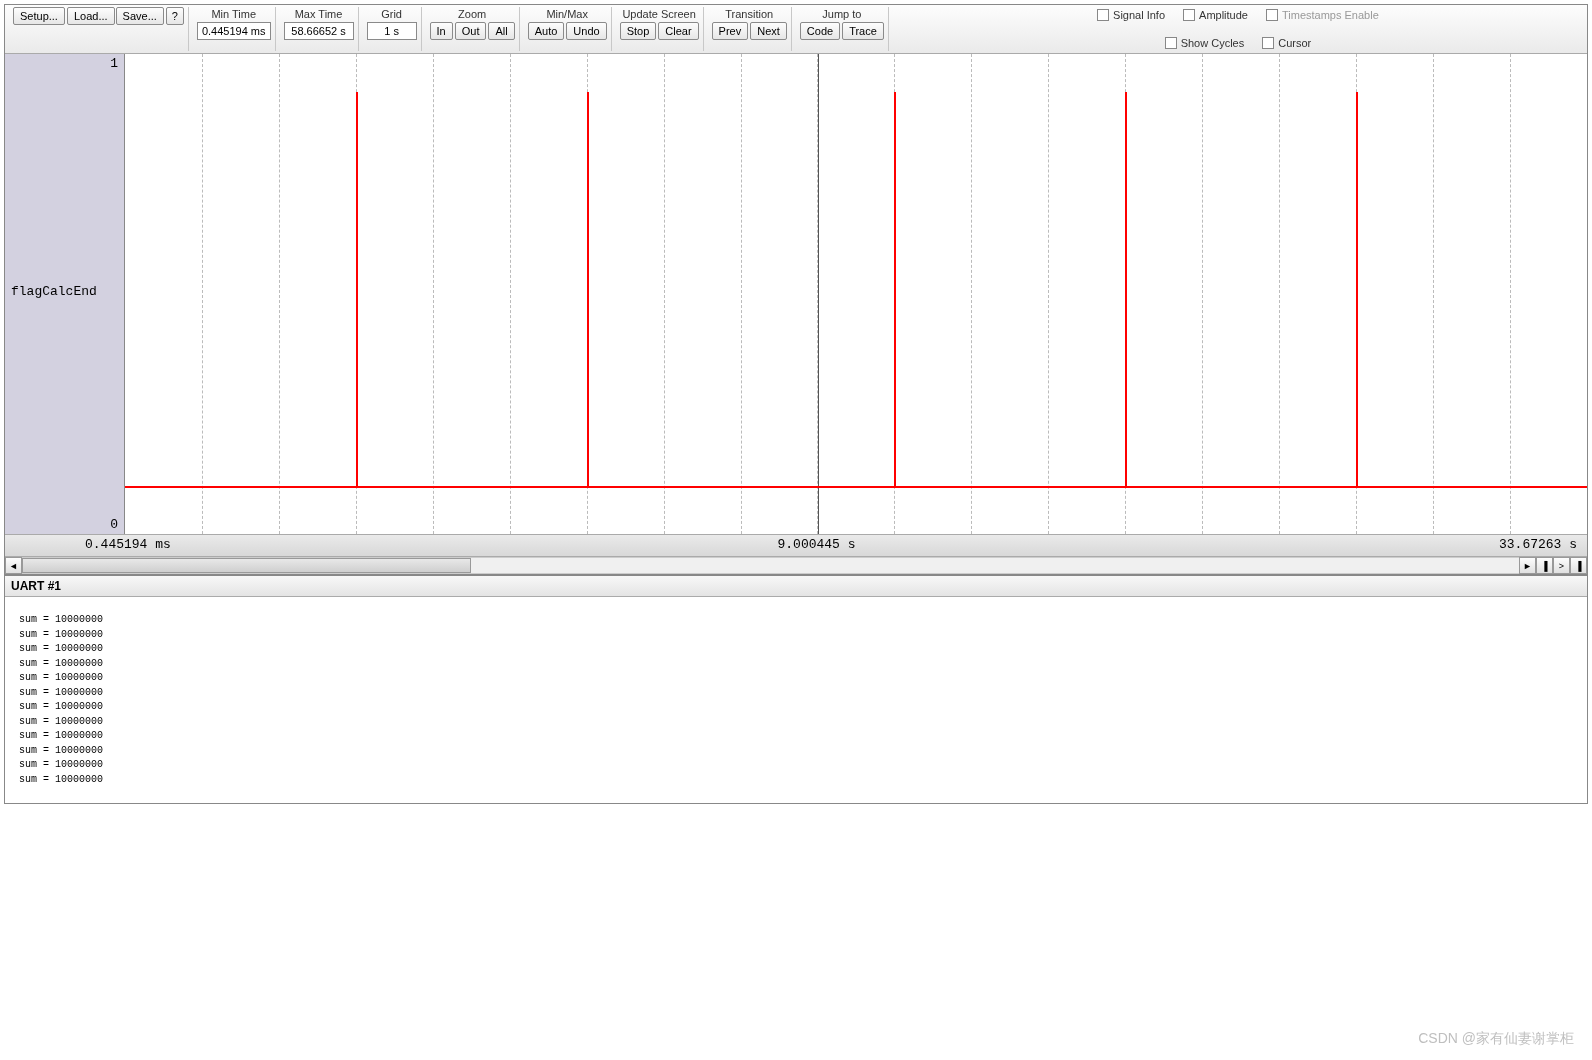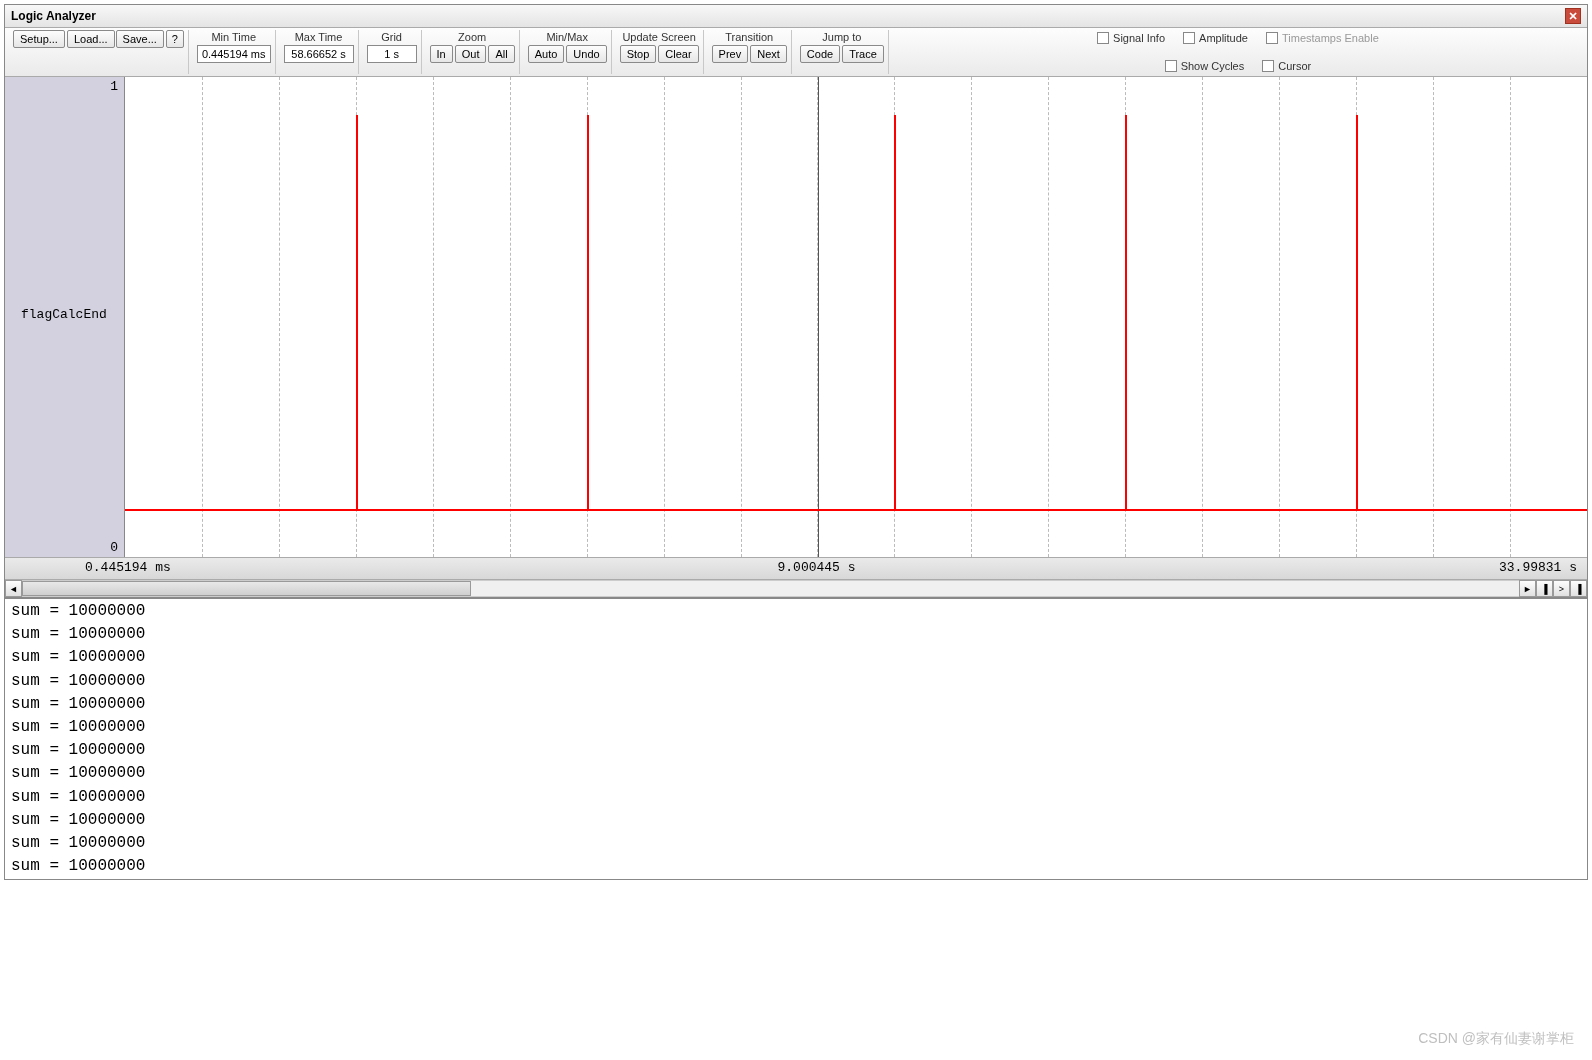--- a/index.html
+++ b/index.html
@@ -109,21 +109,21 @@
   font-family: "Courier New", monospace;
   font-size: 13px;
 }
 .plot-left .y-top {
   position: absolute; top: 2px; right: 6px;
 }
 .plot-left .y-bot {
   position: absolute; bottom: 2px; right: 6px;
 }
 .plot-left .sig-name {
-  position: absolute; top: 48%; left: 16px; right: 6px;
+  position: absolute; top: 48%; left: 6px; right: 6px;
   text-align: left;
 }
 .plot-canvas {
   flex: 1;
   position: relative;
   background: #fff;
   overflow: hidden;
 }
 .grid-line {
   position: absolute;
@@ -180,50 +180,45 @@
   border: 1px solid #999;
 }
 .hscroll .extras {
   display: flex; gap: 0;
 }
 .uart-panel {
   margin-top: 14px;
 }
 .uart-content {
   font-family: "Courier New", monospace;
-  font-size: 16px;
-  padding: 1px 6px;
+  font-size: 10px;
+  padding: 16px 6px;
   background: #fff;
   line-height: 1.45;
   white-space: pre;
   overflow: hidden;
+  margin-left: 8px;
 }
 .watermark {
   position: absolute;
   right: 18px; bottom: 12px;
   color: #bfbfbf;
   font-size: 14px;
   font-family: Arial, sans-serif;
 }
 .twocol {
   display: flex;
   flex-direction: row;
   gap: 1px;
 }
 </style>
 </head>
 <body>
 
 <div class="panel" style="margin:4px 4px 0 4px;">
-  <div class="titlebar">
-    <span>Logic Analyzer</span>
-    <div class="close-btn">
-      <span>✕</span>
-    </div>
-  </div>
 
   <div class="toolbar">
 
     <div class="tb-group">
       <div class="tb-row">
         <button class="tb-btn">Setup...</button>
         <div class="twocol">
           <button class="tb-btn">Load...</button>
           <button class="tb-btn">Save...</button>
         </div>
@@ -348,21 +343,21 @@
         <div class="spike" style="left: 769.439px; top: 38.4px; height: 395.6px;"></div>
         <div class="spike" style="left: 1000.28px; top: 38.4px; height: 395.6px;"></div>
         <div class="spike" style="left: 1231.12px; top: 38.4px; height: 395.6px;"></div>
         <div class="spike" style="left: 1461.97px; top: 38.4px; height: 395.6px;"></div>
       </div>
   </div>
 
   <div class="time-axis">
     <span style="left:80px;">0.445194 ms</span>
     <span id="time-cursor-lbl" style="left: 772.526px;">9.000445 s</span>
-    <span style="right:10px;">33.99831 s</span>
+    <span style="right:10px;">33.67263 s</span>
   </div>
 
   <div class="hscroll">
     <div class="arrow">
         <span>◄</span>
       </div>
     <div class="track">
         <div class="thumb"></div>
       </div>
     <div class="arrow">
@@ -376,20 +371,23 @@
           <span>&gt;</span>
         </div>
       <div class="arrow">
           <span>▐</span>
         </div>
     </div>
   </div>
 </div>
 
 <div class="panel uart-panel" style="margin:0 4px;">
+  <div class="titlebar">
+    <span>UART #1</span>
+  </div>
   <div class="uart-content" id="uart-content">sum = 10000000
 sum = 10000000
 sum = 10000000
 sum = 10000000
 sum = 10000000
 sum = 10000000
 sum = 10000000
 sum = 10000000
 sum = 10000000
 sum = 10000000

